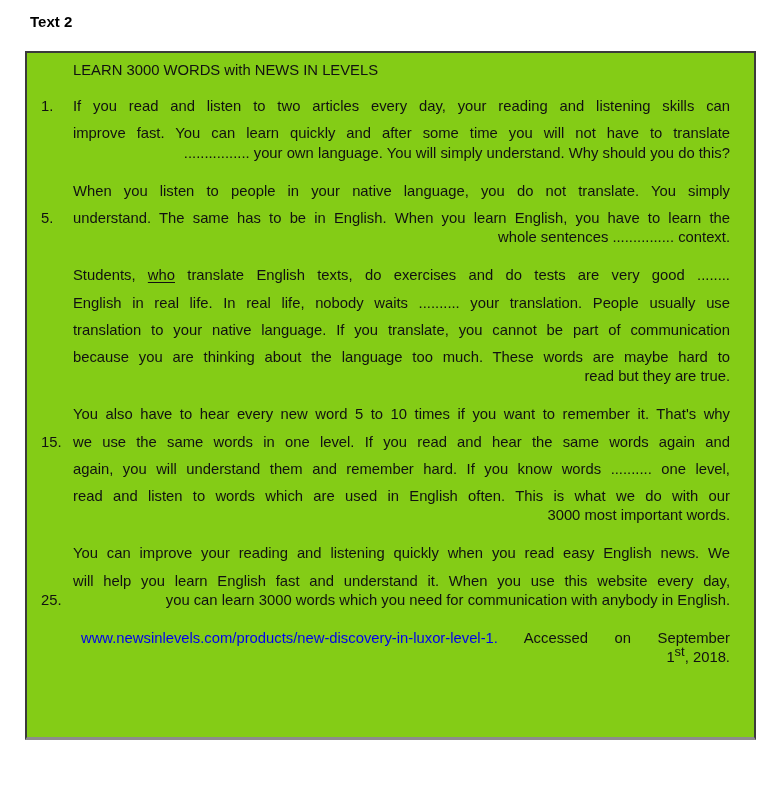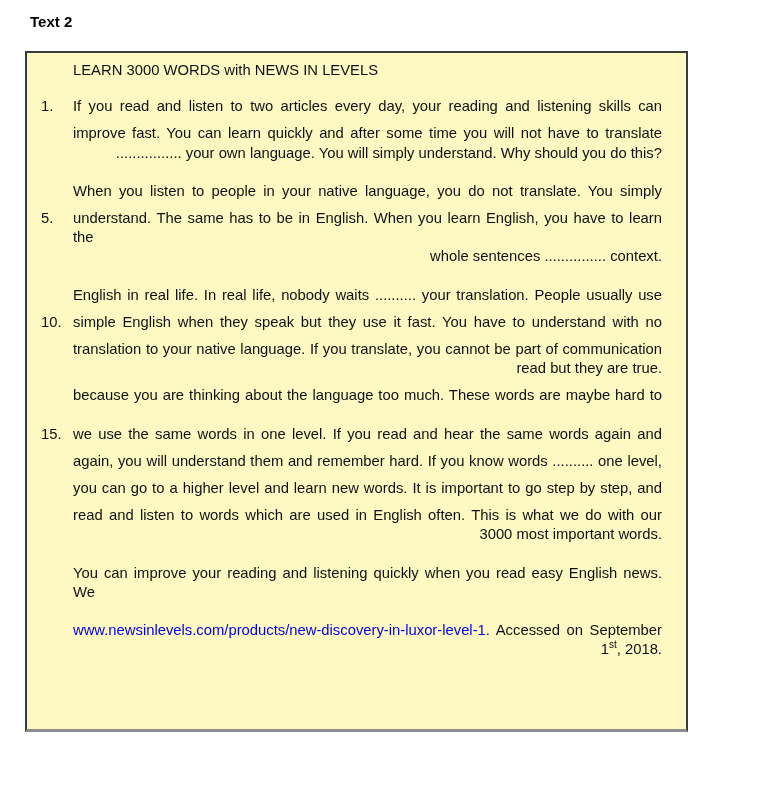--- a/index.html
+++ b/index.html
@@ -16,47 +16,47 @@
     margin: 0;
     padding: 13px 0 0 30px;
     font-size: 15px;
     font-weight: bold;
     color: #000;
   }
   .passage-box {
     box-sizing: border-box;
     margin-left: 25px;
     margin-top: 21px;
-    width: 663px;
+    width: 731px;
     border: 2px solid #3b3b3b;
     border-bottom: 3px solid #8d8d8d;
     padding: 7px 24px 70px 0;
-    background: #fef9c3;
+    background: #84cc16;
   }
   .passage-title {
     margin-left: 46px;
     margin-top: 1px;
     margin-bottom: 17px;
     font-size: 14.8px;
     line-height: 19.2px;
     white-space: nowrap;
   }
   .para { margin-bottom: 19px; }
-  .para:last-child { margin-bottom: 0; }
+  .para:last-child { margin-bottom: 0; padding-left: 8px; }
   .line { position: relative; font-size: 14.8px; line-height: 19.2px; }
   .num {
     position: absolute;
     left: 14px;
     top: 0;
     font-size: 14.8px;
   }
   .txt { margin-left: 46px; text-align: right; }
   .txt.just { text-align: justify; text-align-last: justify; margin-top: 8px; }
   .u { text-decoration: underline; text-underline-offset: 2px; }
-  sup { font-size: 10px; line-height: 0; }
+  sup { font-size: 13px; line-height: 0; }
 </style>
 </head>
 <body>
 
 <div class="page">
   <h1 class="doc-heading">Text 2</h1>
   <div class="passage-box">
     <div class="passage-title">LEARN 3000 WORDS with NEWS IN LEVELS</div>
     <div id="passage-body">
         <div class="para">
@@ -83,65 +83,73 @@
             <div class="txt just"><span>understand. The same has to be in English. When you learn English, you have to learn the</span></div>
           </div>
           <div class="line">
             <span class="num"></span>
             <div class="txt"><span>whole sentences ............... context.</span></div>
           </div>
         </div>
         <div class="para">
           <div class="line">
             <span class="num"></span>
-            <div class="txt just"><span>English in real life. In real life, nobody waits .......... your translation. People usually use</span></div>
+            <div class="txt just"><span>Students, </span><span class="u">who</span><span> translate English texts, do exercises and do tests are very good ........</span></div>
           </div>
           <div class="line">
-            <span class="num">10.</span>
-            <div class="txt just"><span>simple English when they speak but they use it fast. You have to understand with no</span></div>
+            <span class="num"></span>
+            <div class="txt just"><span>English in real life. In real life, nobody waits .......... your translation. People usually use</span></div>
           </div>
           <div class="line">
             <span class="num"></span>
             <div class="txt just"><span>translation to your native language. If you translate, you cannot be part of communication</span></div>
           </div>
           <div class="line">
             <span class="num"></span>
-            <div class="txt"><span>read but they are true.</span></div>
+            <div class="txt just"><span>because you are thinking about the language too much. These words are maybe hard to</span></div>
           </div>
           <div class="line">
             <span class="num"></span>
-            <div class="txt just"><span>because you are thinking about the language too much. These words are maybe hard to</span></div>
+            <div class="txt"><span>read but they are true.</span></div>
           </div>
         </div>
         <div class="para">
+          <div class="line">
+            <span class="num"></span>
+            <div class="txt just"><span>You also have to hear every new word 5 to 10 times if you want to remember it. That's why</span></div>
+          </div>
           <div class="line">
             <span class="num">15.</span>
             <div class="txt just"><span>we use the same words in one level. If you read and hear the same words again and</span></div>
           </div>
           <div class="line">
             <span class="num"></span>
             <div class="txt just"><span>again, you will understand them and remember hard. If you know words .......... one level,</span></div>
-          </div>
-          <div class="line">
-            <span class="num"></span>
-            <div class="txt just"><span>you can go to a higher level and learn new words. It is important to go step by step, and</span></div>
           </div>
           <div class="line">
             <span class="num"></span>
             <div class="txt just"><span>read and listen to words which are used in English often. This is what we do with our</span></div>
           </div>
           <div class="line">
             <span class="num"></span>
             <div class="txt"><span>3000 most important words.</span></div>
           </div>
         </div>
         <div class="para">
           <div class="line">
             <span class="num"></span>
             <div class="txt just"><span>You can improve your reading and listening quickly when you read easy English news. We</span></div>
+          </div>
+          <div class="line">
+            <span class="num"></span>
+            <div class="txt just"><span>will help you learn English fast and understand it. When you use this website every day,</span></div>
+          </div>
+          <div class="line">
+            <span class="num">25.</span>
+            <div class="txt"><span>you can learn 3000 words which you need for communication with anybody in English.</span></div>
           </div>
         </div>
         <div class="para">
           <div class="line">
             <span class="num"></span>
             <div class="txt just"><span style="color: rgb(0, 0, 238);">www.newsinlevels.com/products/new-discovery-in-luxor-level-1.</span><span> Accessed on September</span></div>
           </div>
           <div class="line">
             <span class="num"></span>
             <div class="txt"><span>1</span><sup>st</sup><span>, 2018.</span></div>

